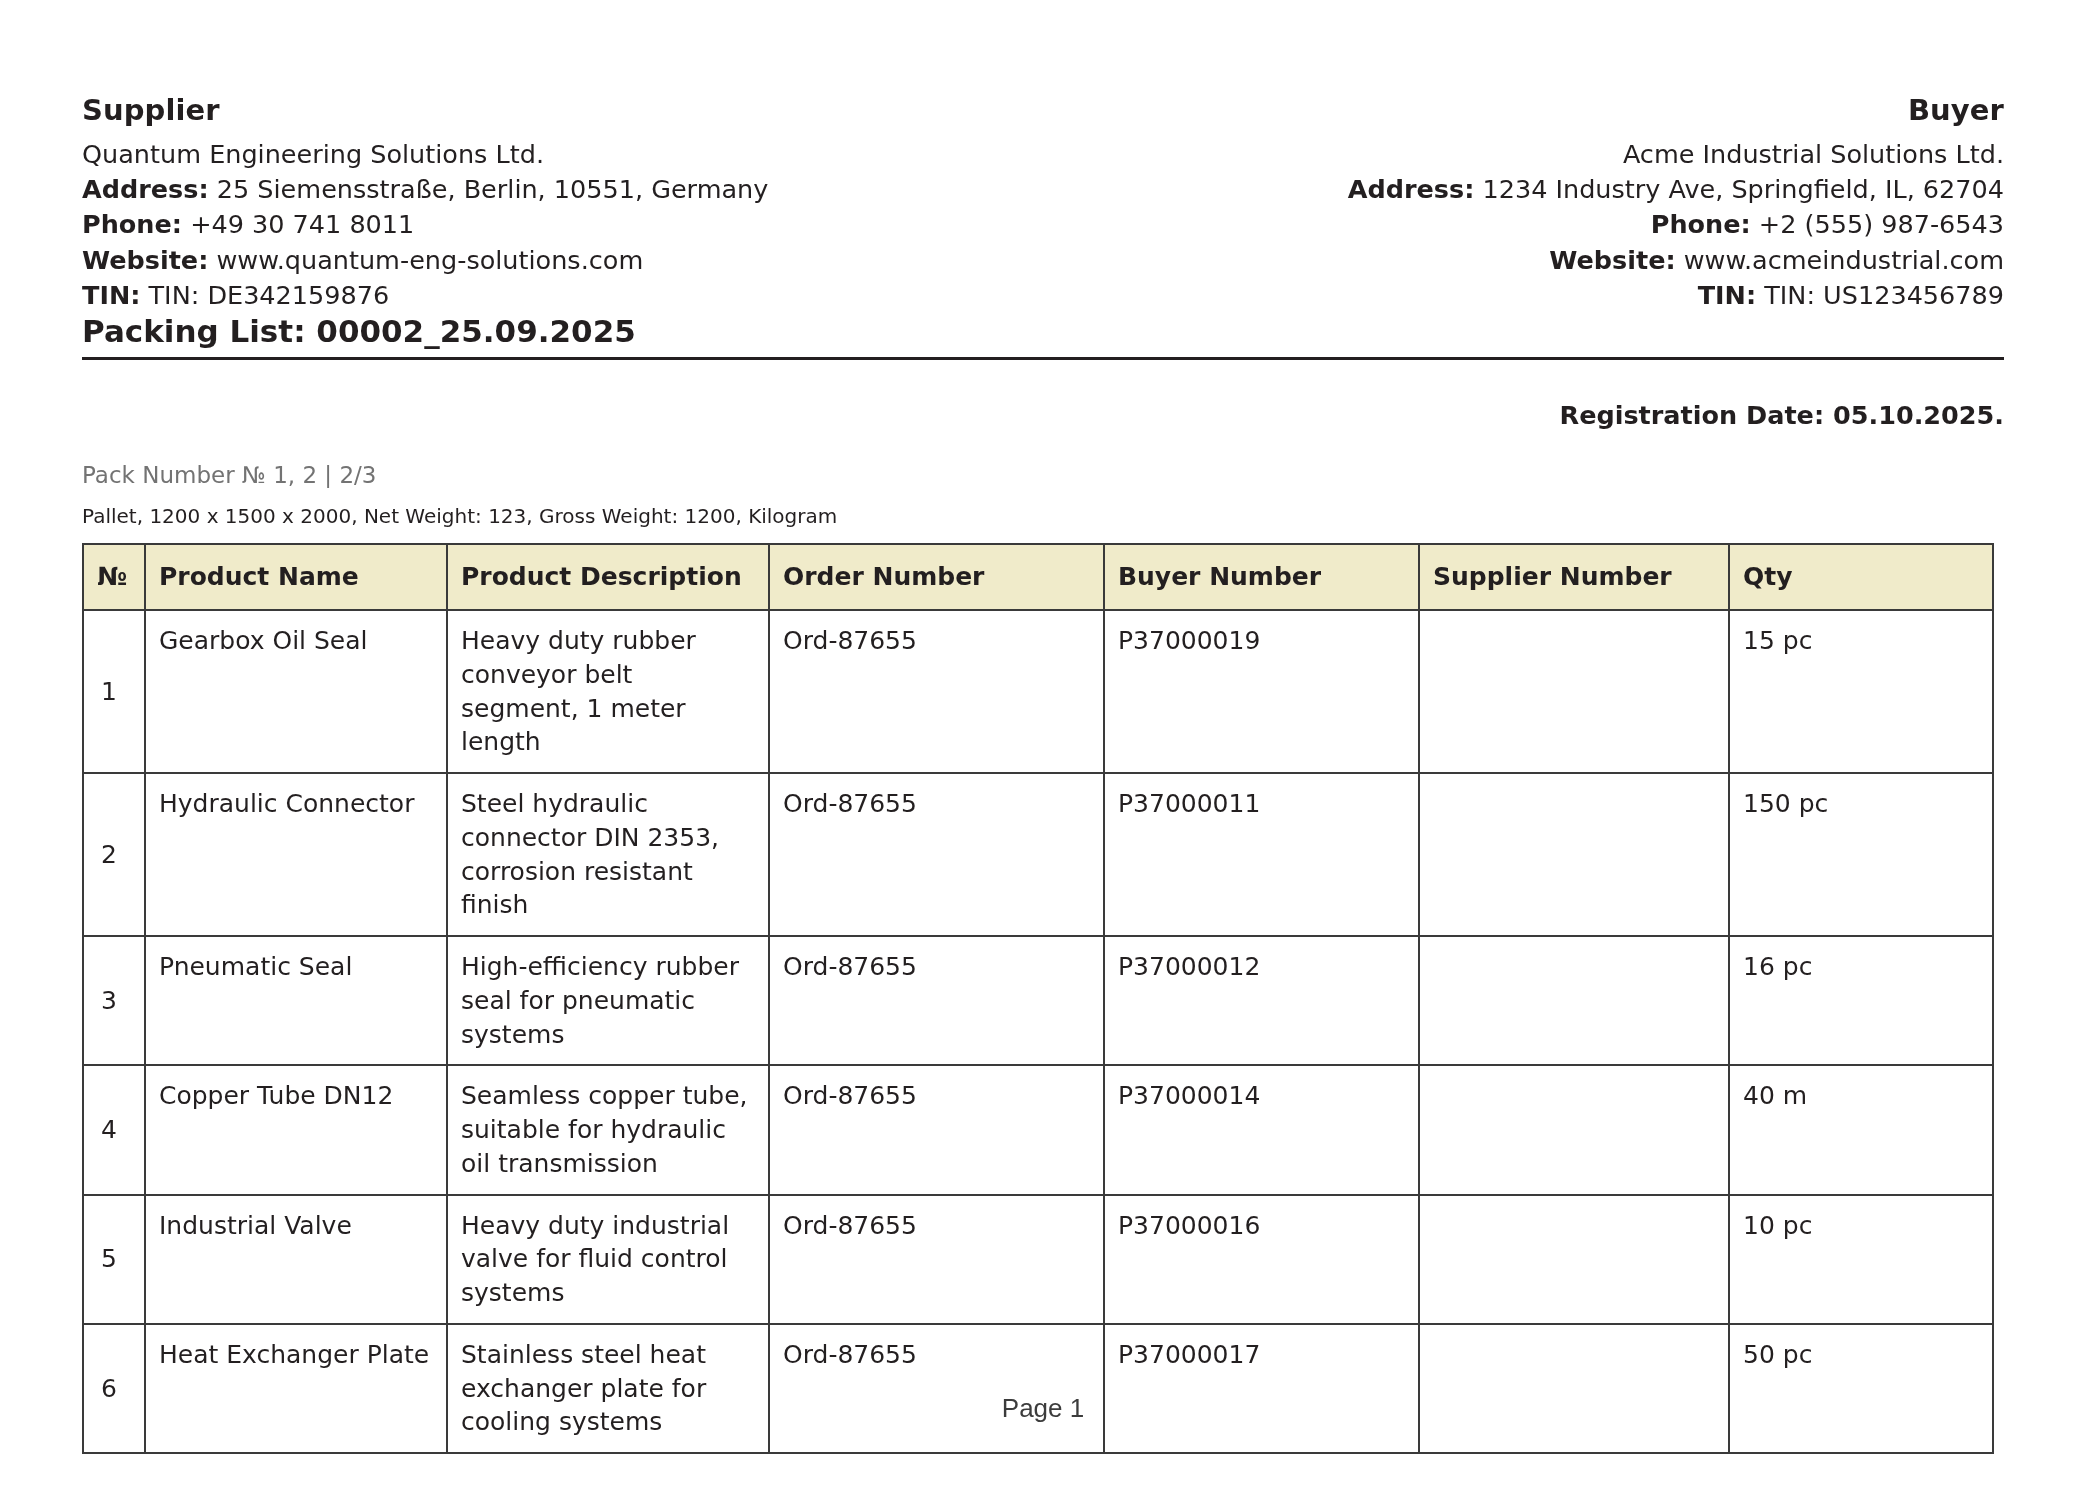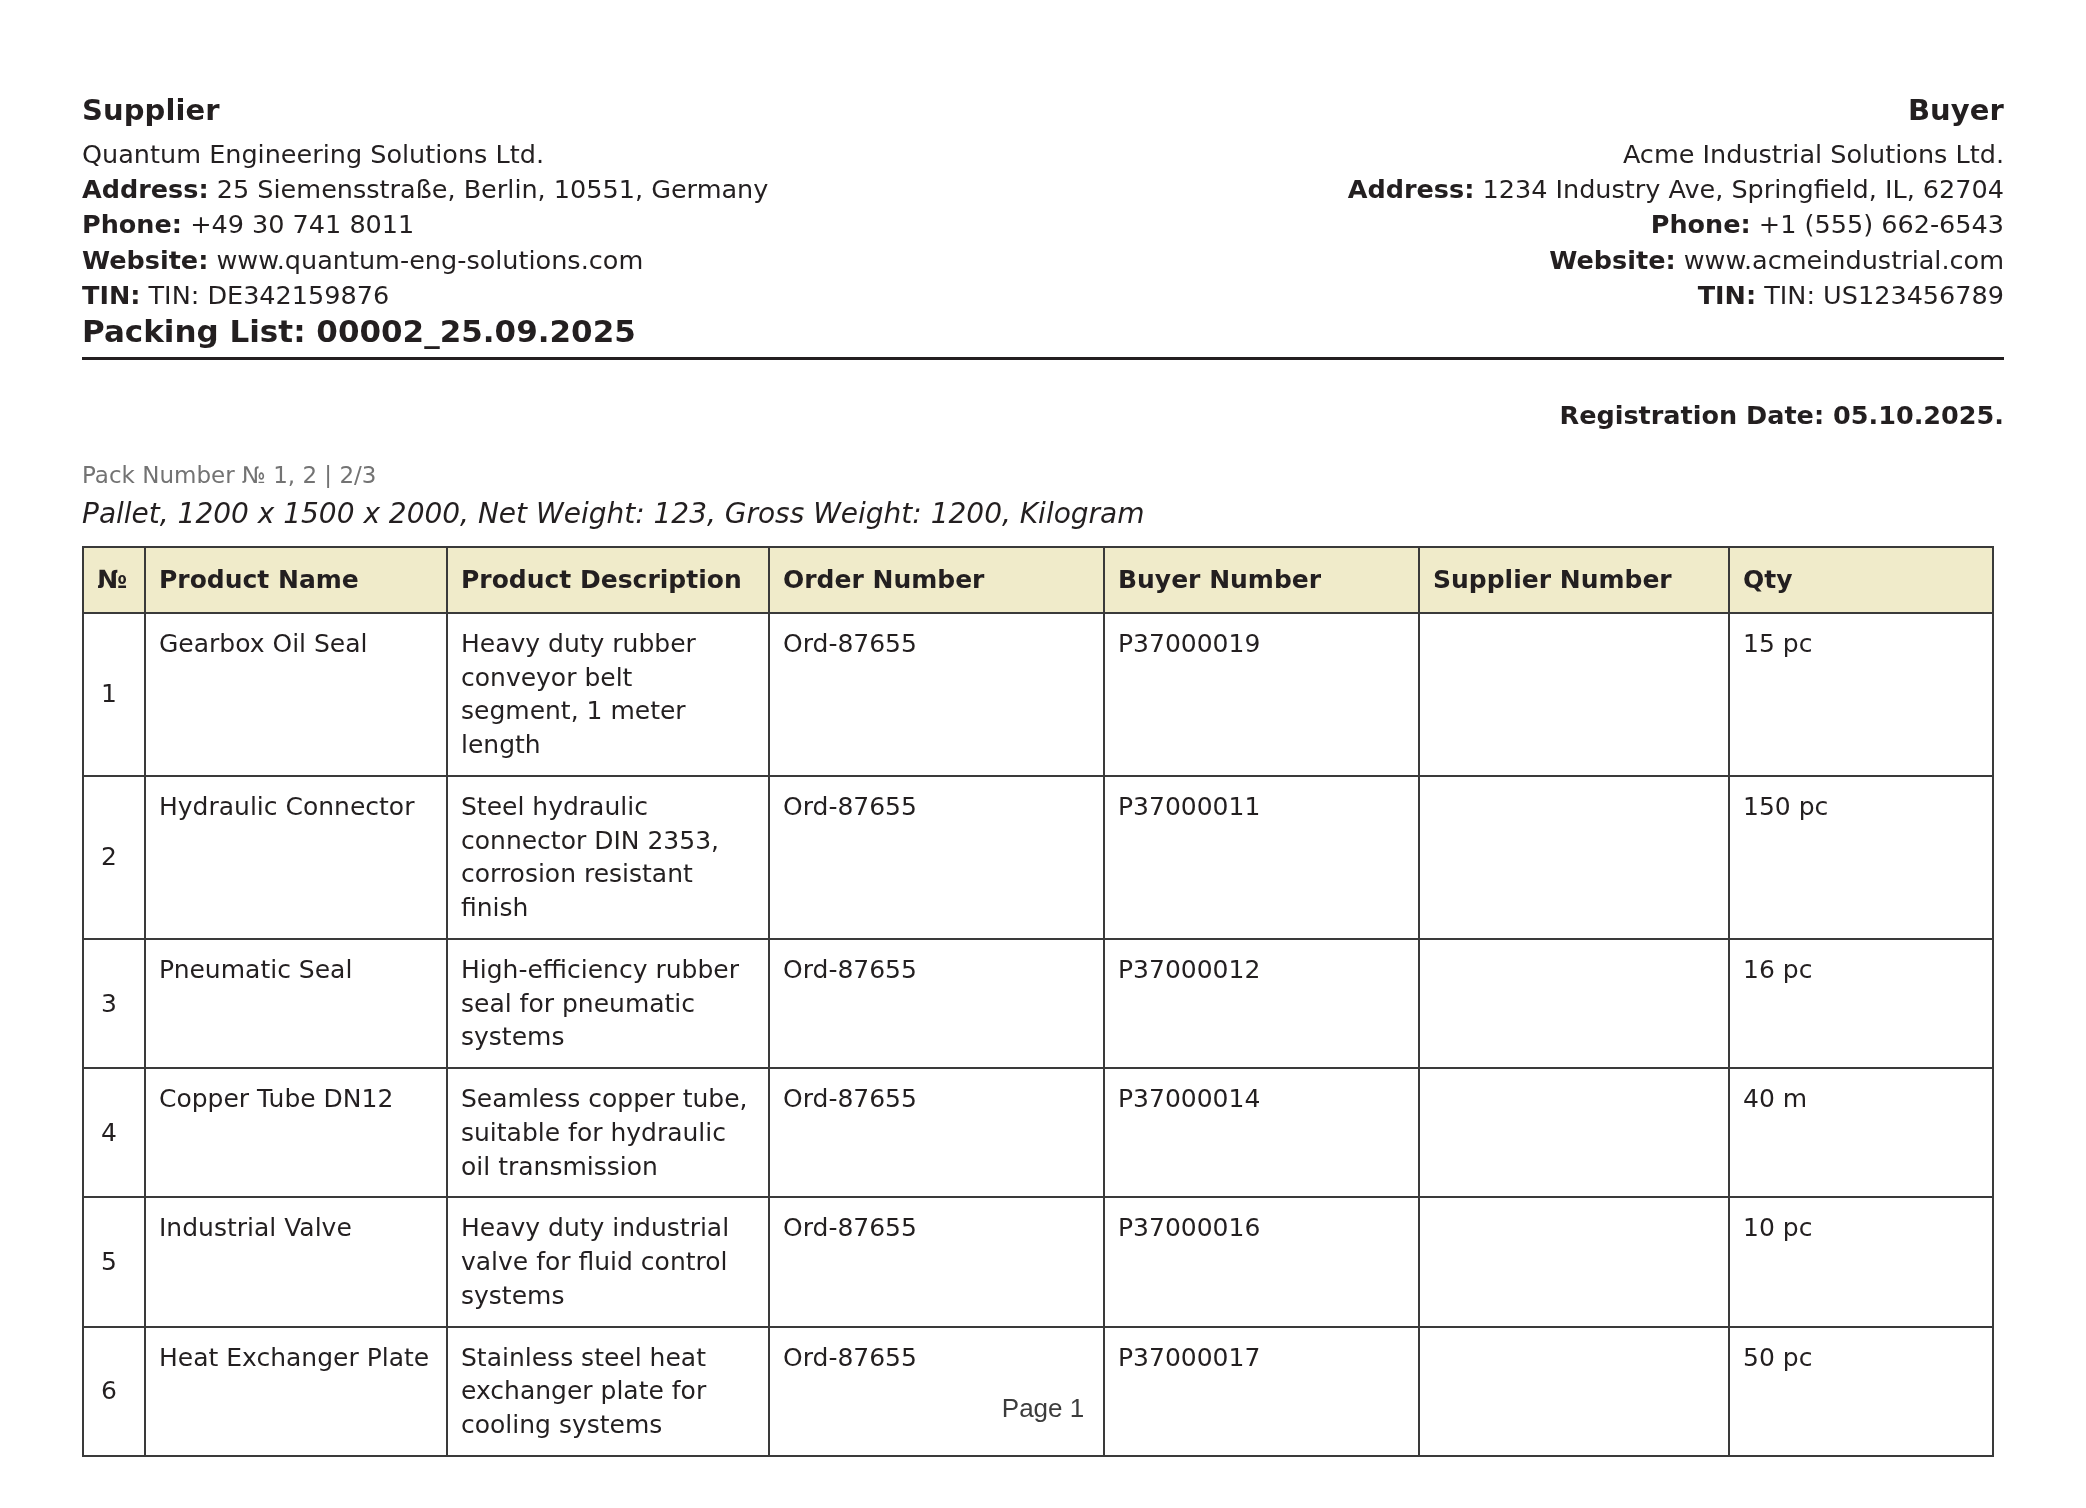--- a/index.html
+++ b/index.html
@@ -72,26 +72,25 @@
 
   
   .pack-block { margin-top: 30px; }
   .pack-title {
     font-size: 23px;
     font-weight: normal;
     color: #737373;
     line-height: 1.35;
   }
   .pack-sub {
-    font-size: 28px;
+    font-size: 20px;
     font-weight: normal;
     color: #231f20;
     line-height: 1.35;
-    margin-top: 4px;
-    font-style: italic;
+    margin-top: 12px;
   }
 
   
   table.items {
     margin-top: 13px;
     border-collapse: collapse;
     table-layout: fixed;
     width: 1910px;
     border: 2px solid #231f20;
   }
@@ -152,21 +151,21 @@
       <div class="party-line"><b>Address:</b> <span>25 Siemensstraße, Berlin, 10551, Germany</span></div>
       <div class="party-line"><b>Phone:</b> <span>+49 30 741 8011</span></div>
       <div class="party-line"><b>Website:</b> <span>www.quantum-eng-solutions.com</span></div>
       <div class="party-line"><b>TIN:</b> <span>TIN: DE342159876</span></div>
     </div>
 
     <div class="party right">
       <div class="party-title">Buyer</div>
       <div class="party-line">Acme Industrial Solutions Ltd.</div>
       <div class="party-line"><b>Address:</b> <span>1234 Industry Ave, Springfield, IL, 62704</span></div>
-      <div class="party-line"><b>Phone:</b> <span>+1 (555) 662-6543</span></div>
+      <div class="party-line"><b>Phone:</b> <span>+2 (555) 987-6543</span></div>
       <div class="party-line"><b>Website:</b> <span>www.acmeindustrial.com</span></div>
       <div class="party-line"><b>TIN:</b> <span>TIN: US123456789</span></div>
     </div>
 
   </div>
 
   <div class="doc-title-wrap">
     <span class="doc-title">Packing List: 00002_25.09.2025</span>
   </div>
 

